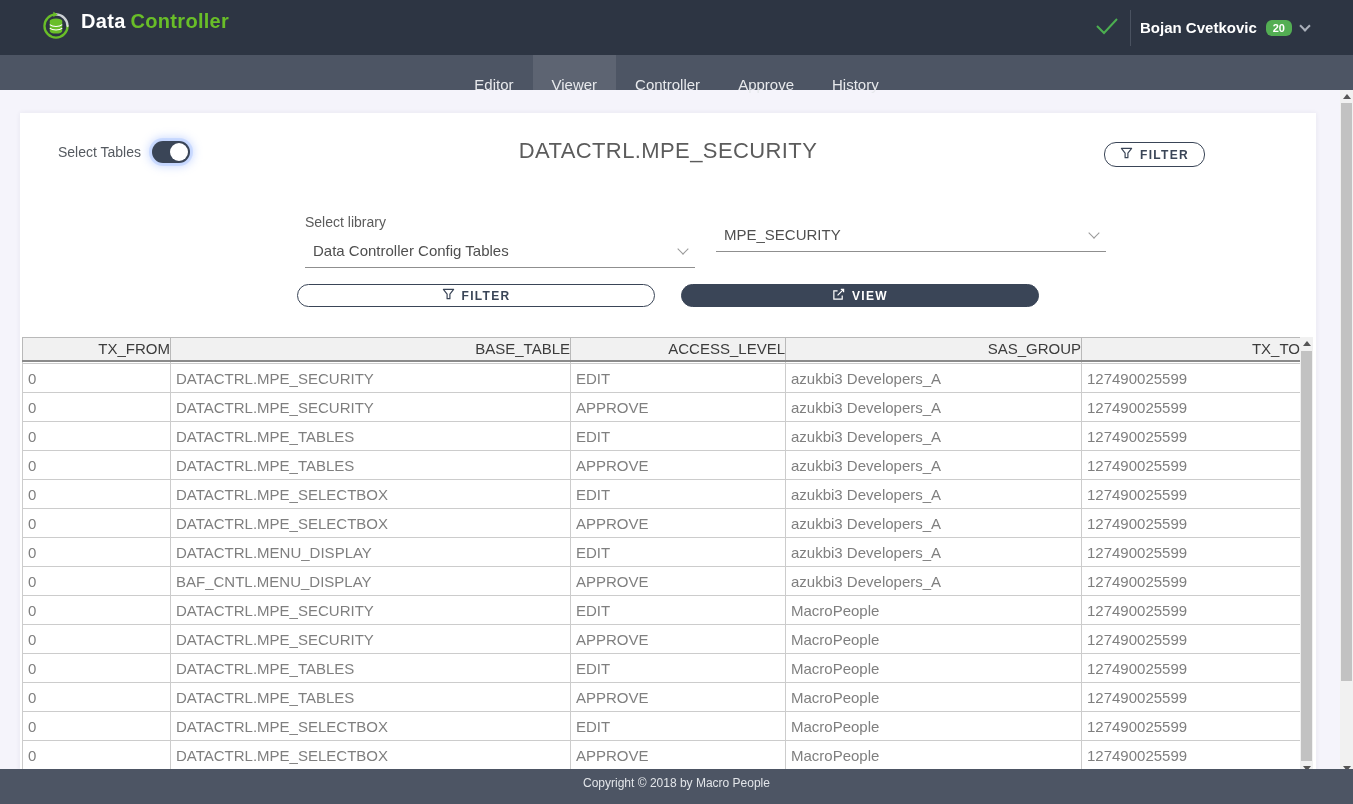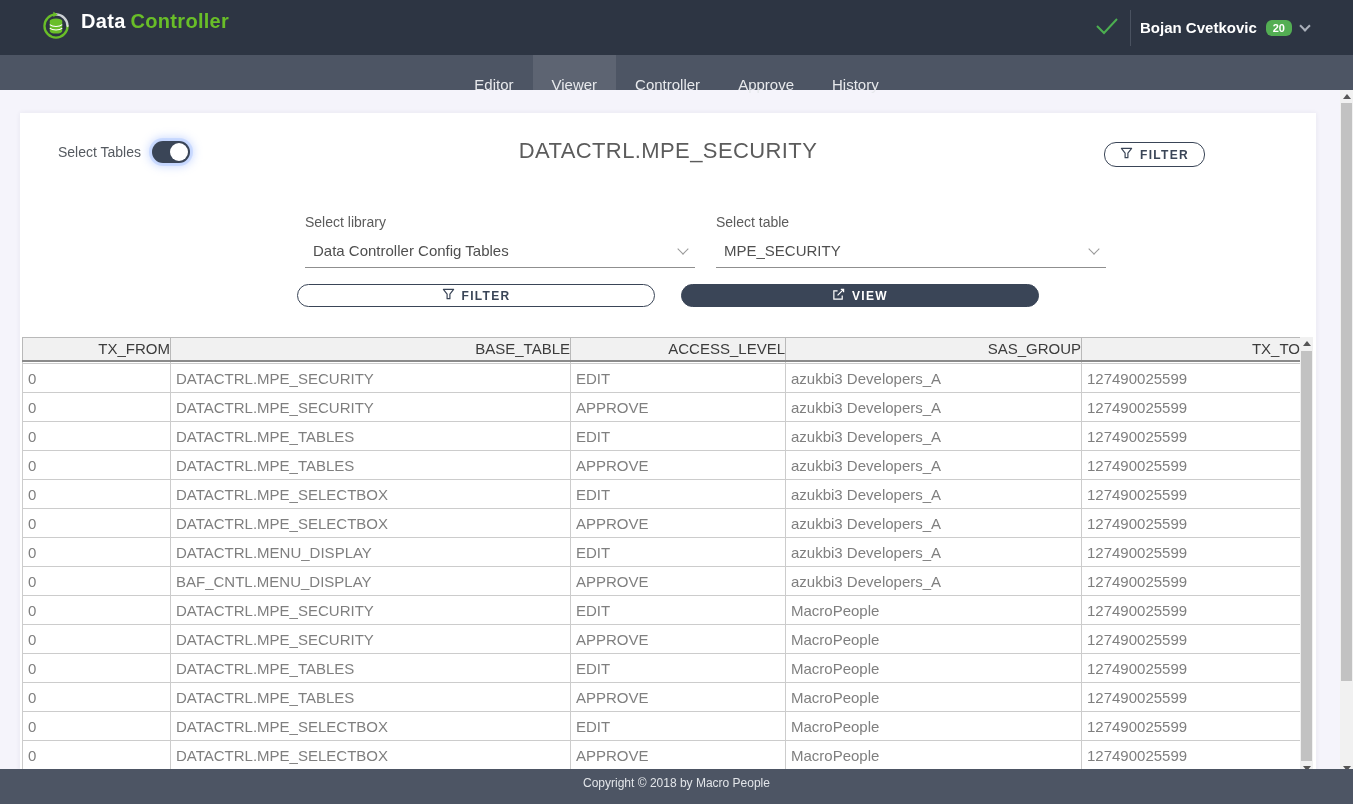--- a/index.html
+++ b/index.html
@@ -140,21 +140,20 @@
 
   <div class="select-group sg-library">
     <div class="select-label">Select library</div>
     <div class="select-control">
       <span>Data Controller Config Tables</span>
       <span class="select-chev"></span>
     </div>
   </div>
 
   <div class="select-group sg-table">
-    <div class="select-label">Select table</div>
     <div class="select-control">
       <span>MPE_SECURITY</span>
       <span class="select-chev"></span>
     </div>
   </div>
 
   <button class="btn btn-outline btn-mid-filter">
     <span>
       <svg width="13" height="13" viewBox="0 0 14 14">
           <path d="M1.5 1.5 h11 L8.5 6.5 v5 l-3 0 v-5 Z" fill="none" stroke="#3a4557" stroke-width="1.3" stroke-linejoin="round"></path>

